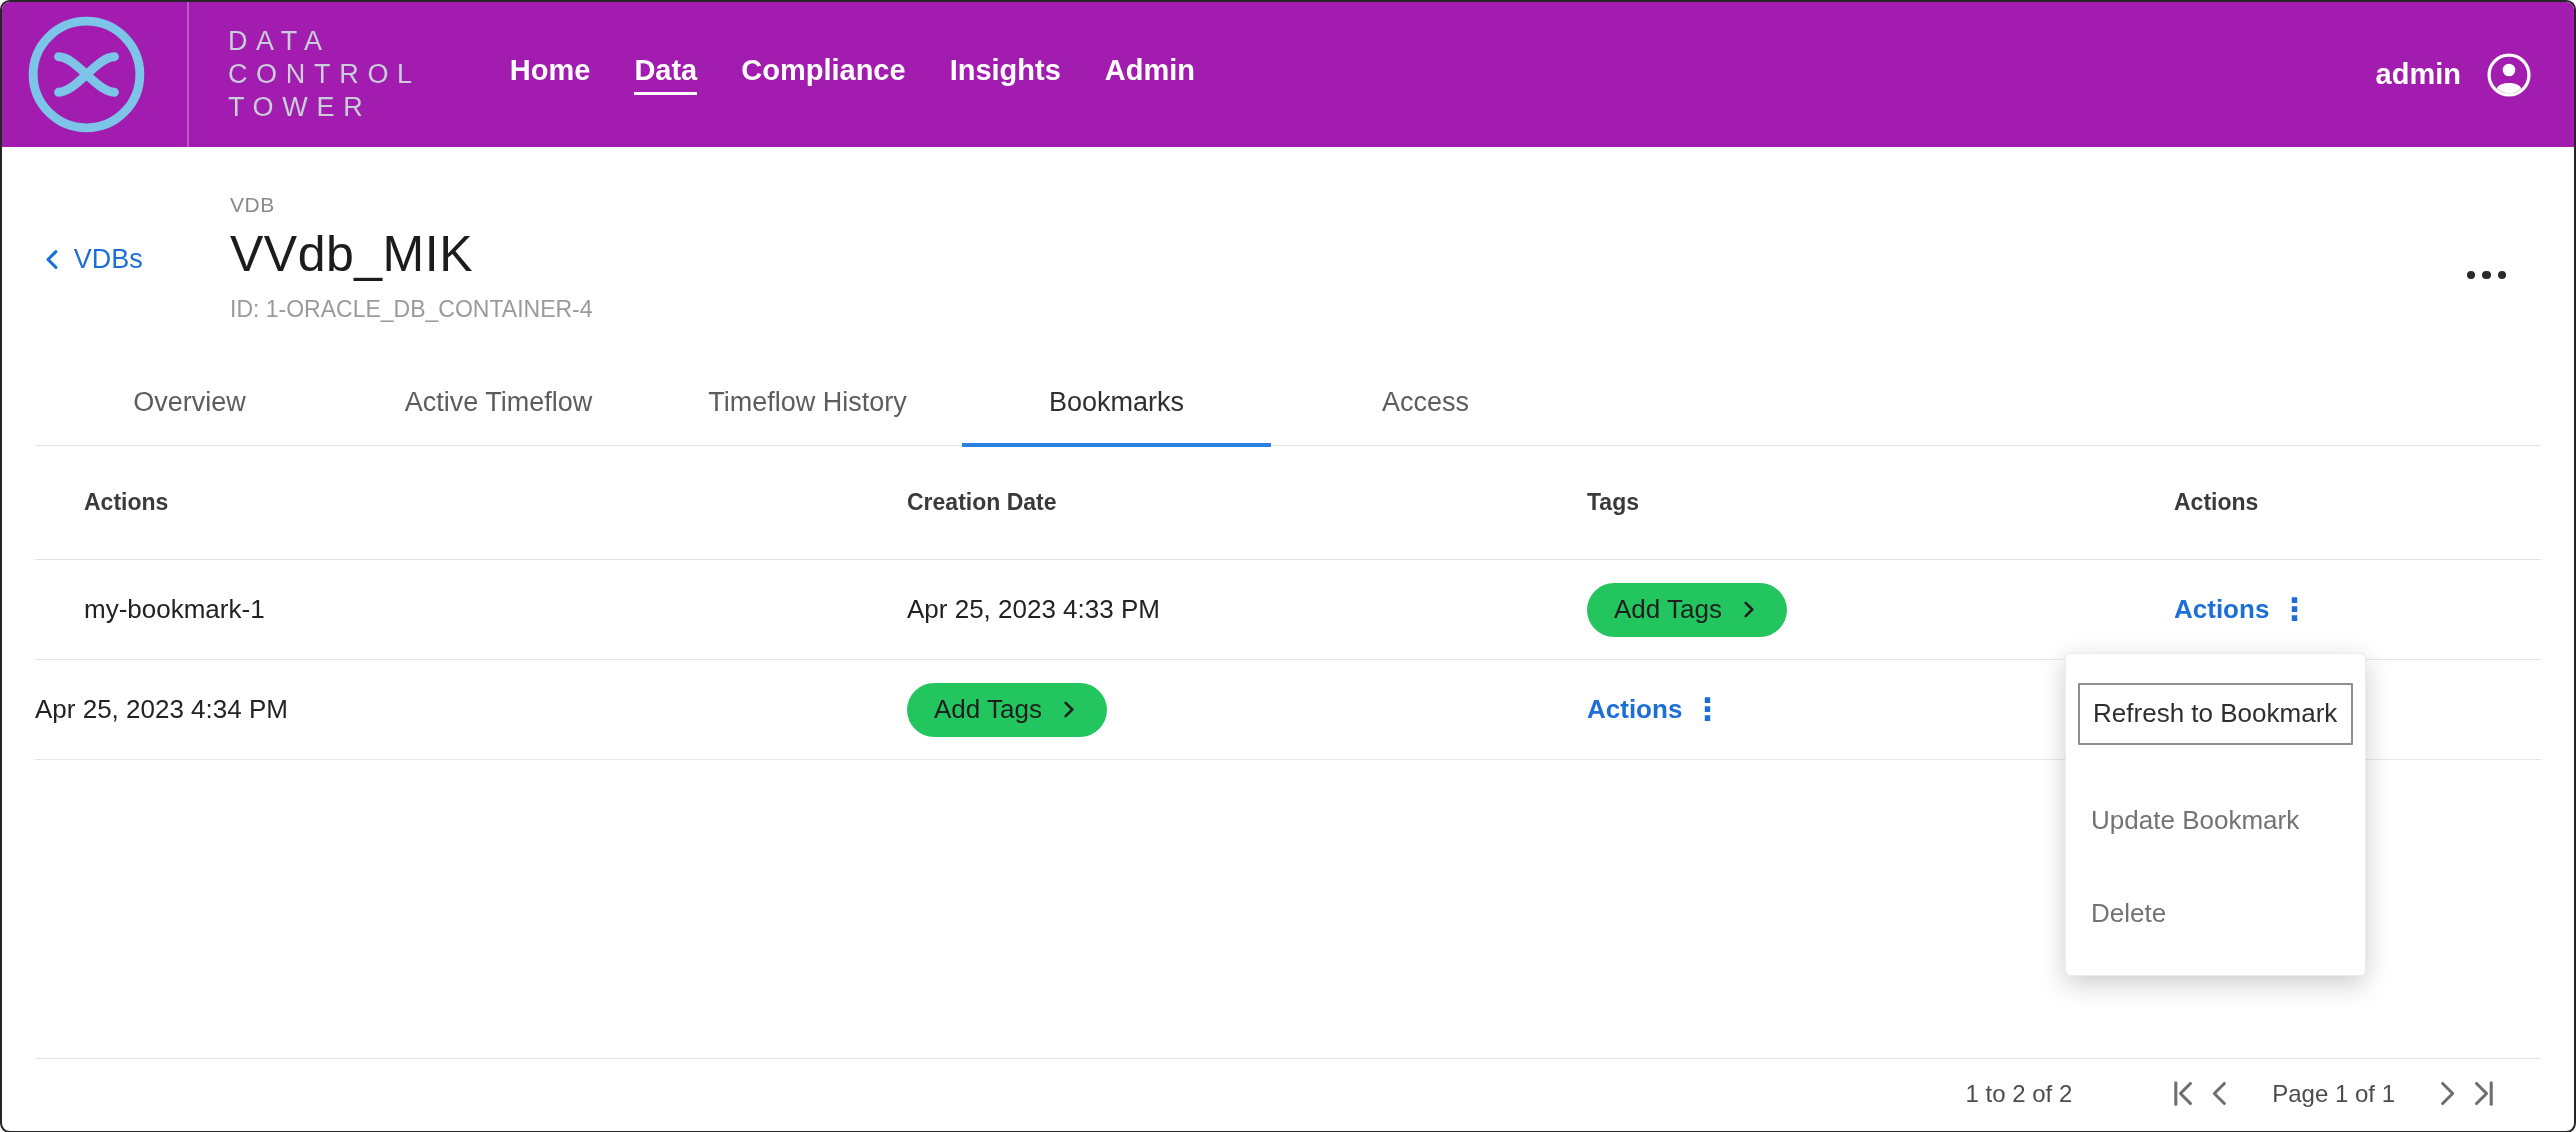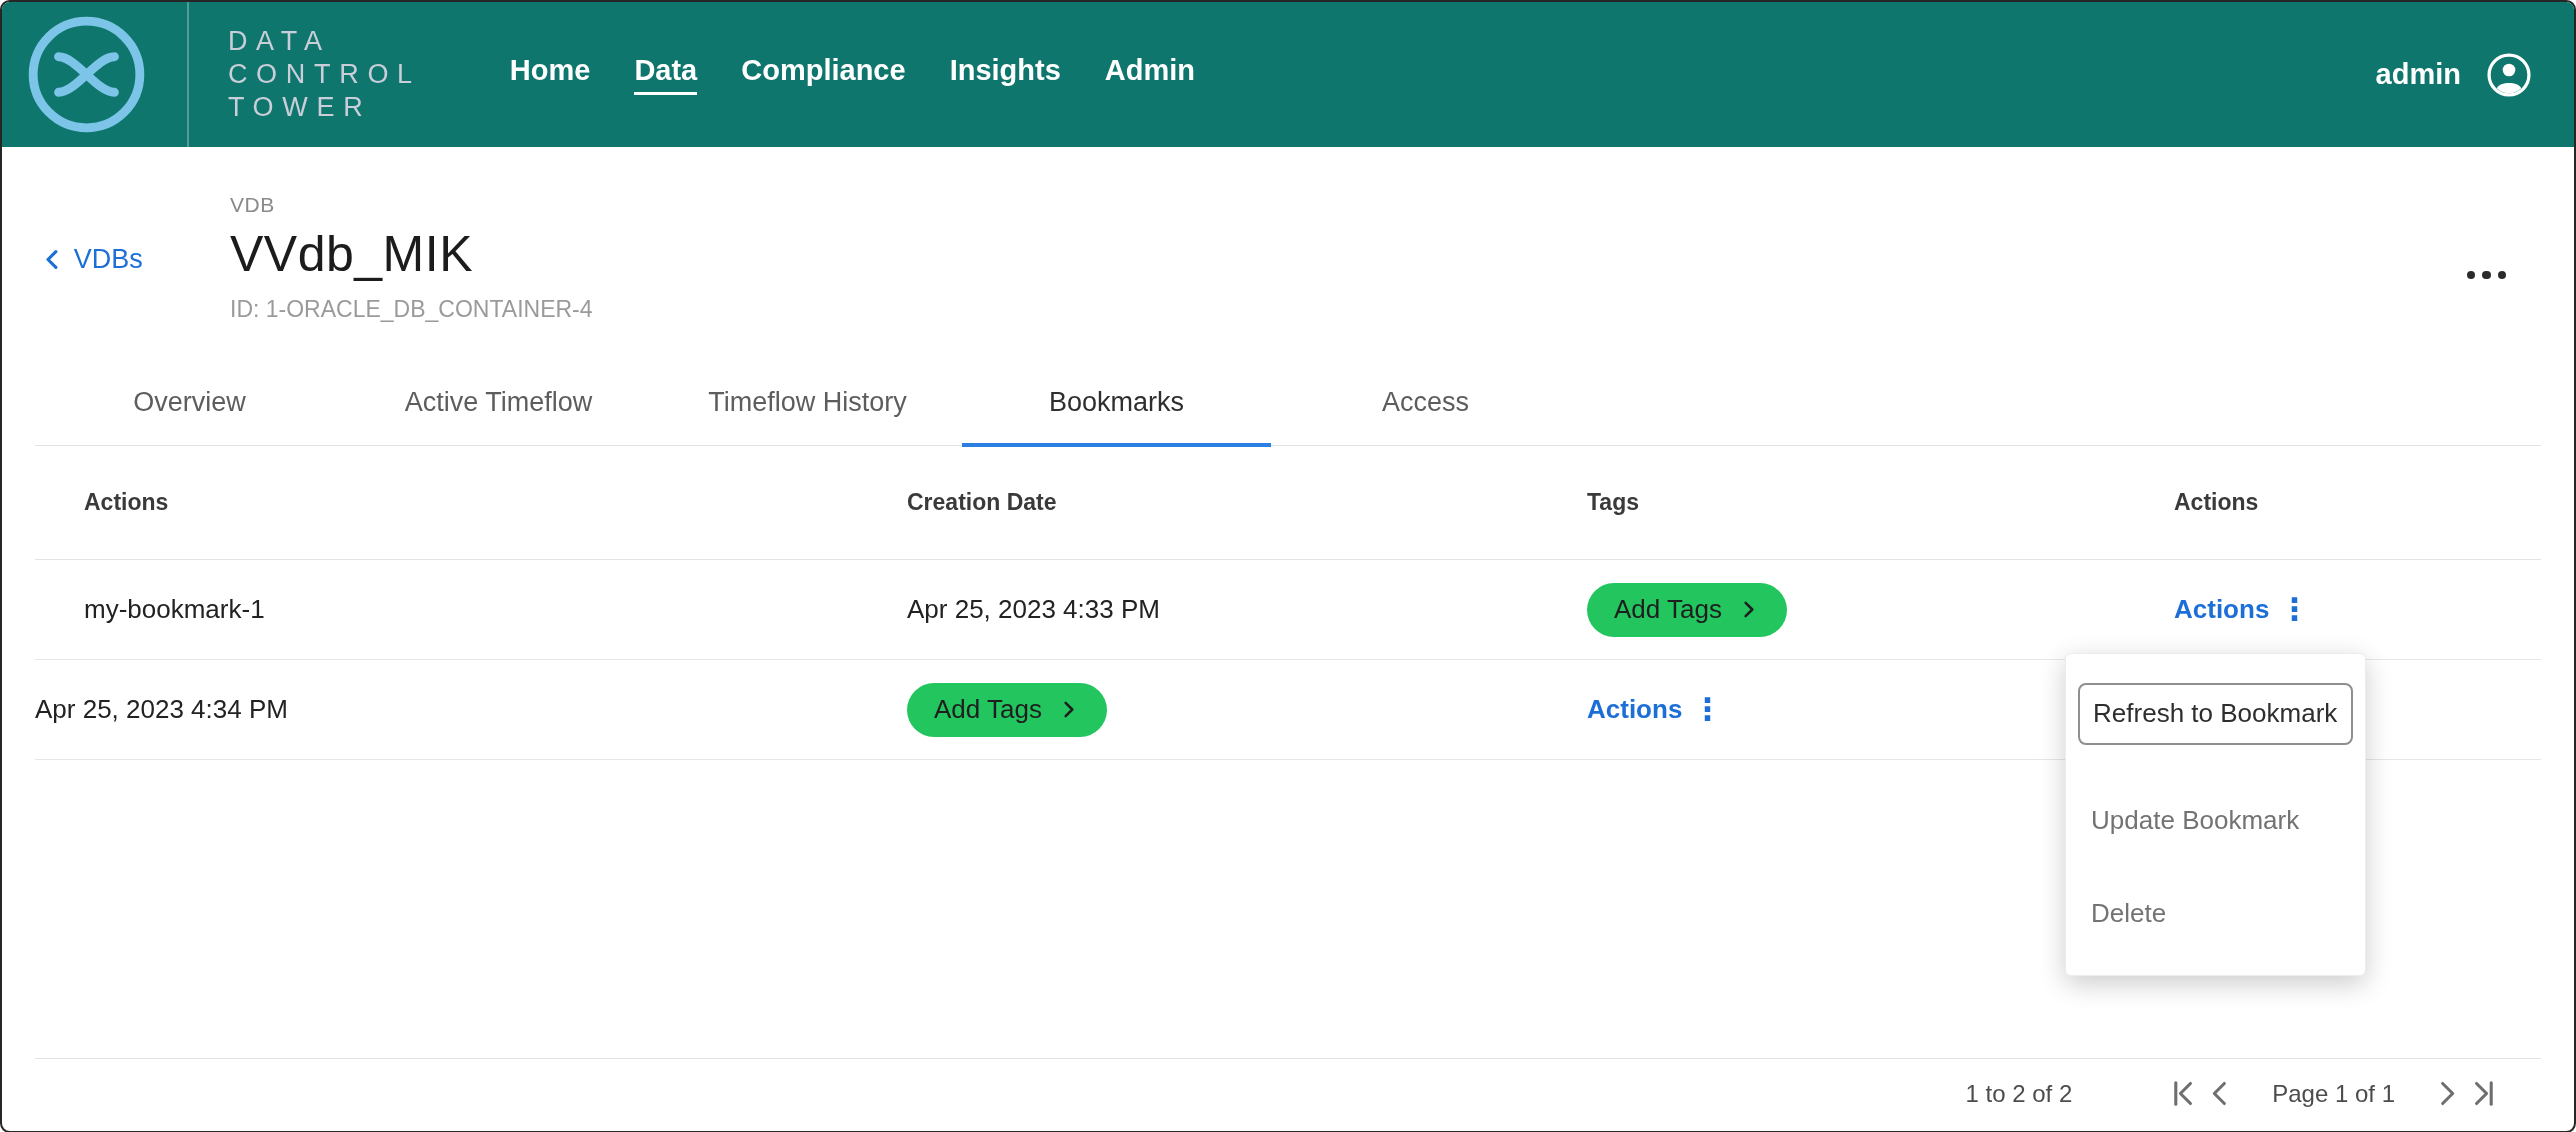--- a/index.html
+++ b/index.html
@@ -14,21 +14,21 @@
     height: 1133px;
     background: #ffffff;
     border: 2.9px solid #262626;
     border-radius: 9.7px;
     overflow: hidden;
   }
 
   
   .navbar {
     height: 145px;
-    background: #0f766e;
+    background: #a21caf;
     display: flex;
     align-items: center;
     padding: 0 42px 0 21px;
   }
   .brand { display: flex; align-items: center; height: 100%; cursor: pointer; }
   .logo-svg { width: 127px; height: 127px; display: block; }
   .brand-divider {
     width: 1.9px; height: 145px;
     background: rgba(255,255,255,0.28);
     margin: 0 39px 0 37px;
@@ -139,21 +139,21 @@
     display: flex; align-items: center;
     height: 93px;
     padding: 0 13.5px;
     font-size: 26px; color: #737373;
     cursor: pointer;
   }
   .menu-item.focused {
     height: 62px;
     margin: 13.5px 0 29px 0;
     border: 2.9px solid #8f8f8f;
-    border-radius: 8px;
+    border-radius: 1px;
     color: #2e2e2e;
   }
 
   
   .spacer { height: 298px; }
   .footer {
     margin: 0 33px;
     height: 70px;
     border-top: 1.9px solid #e3e3e3;
     display: flex;

